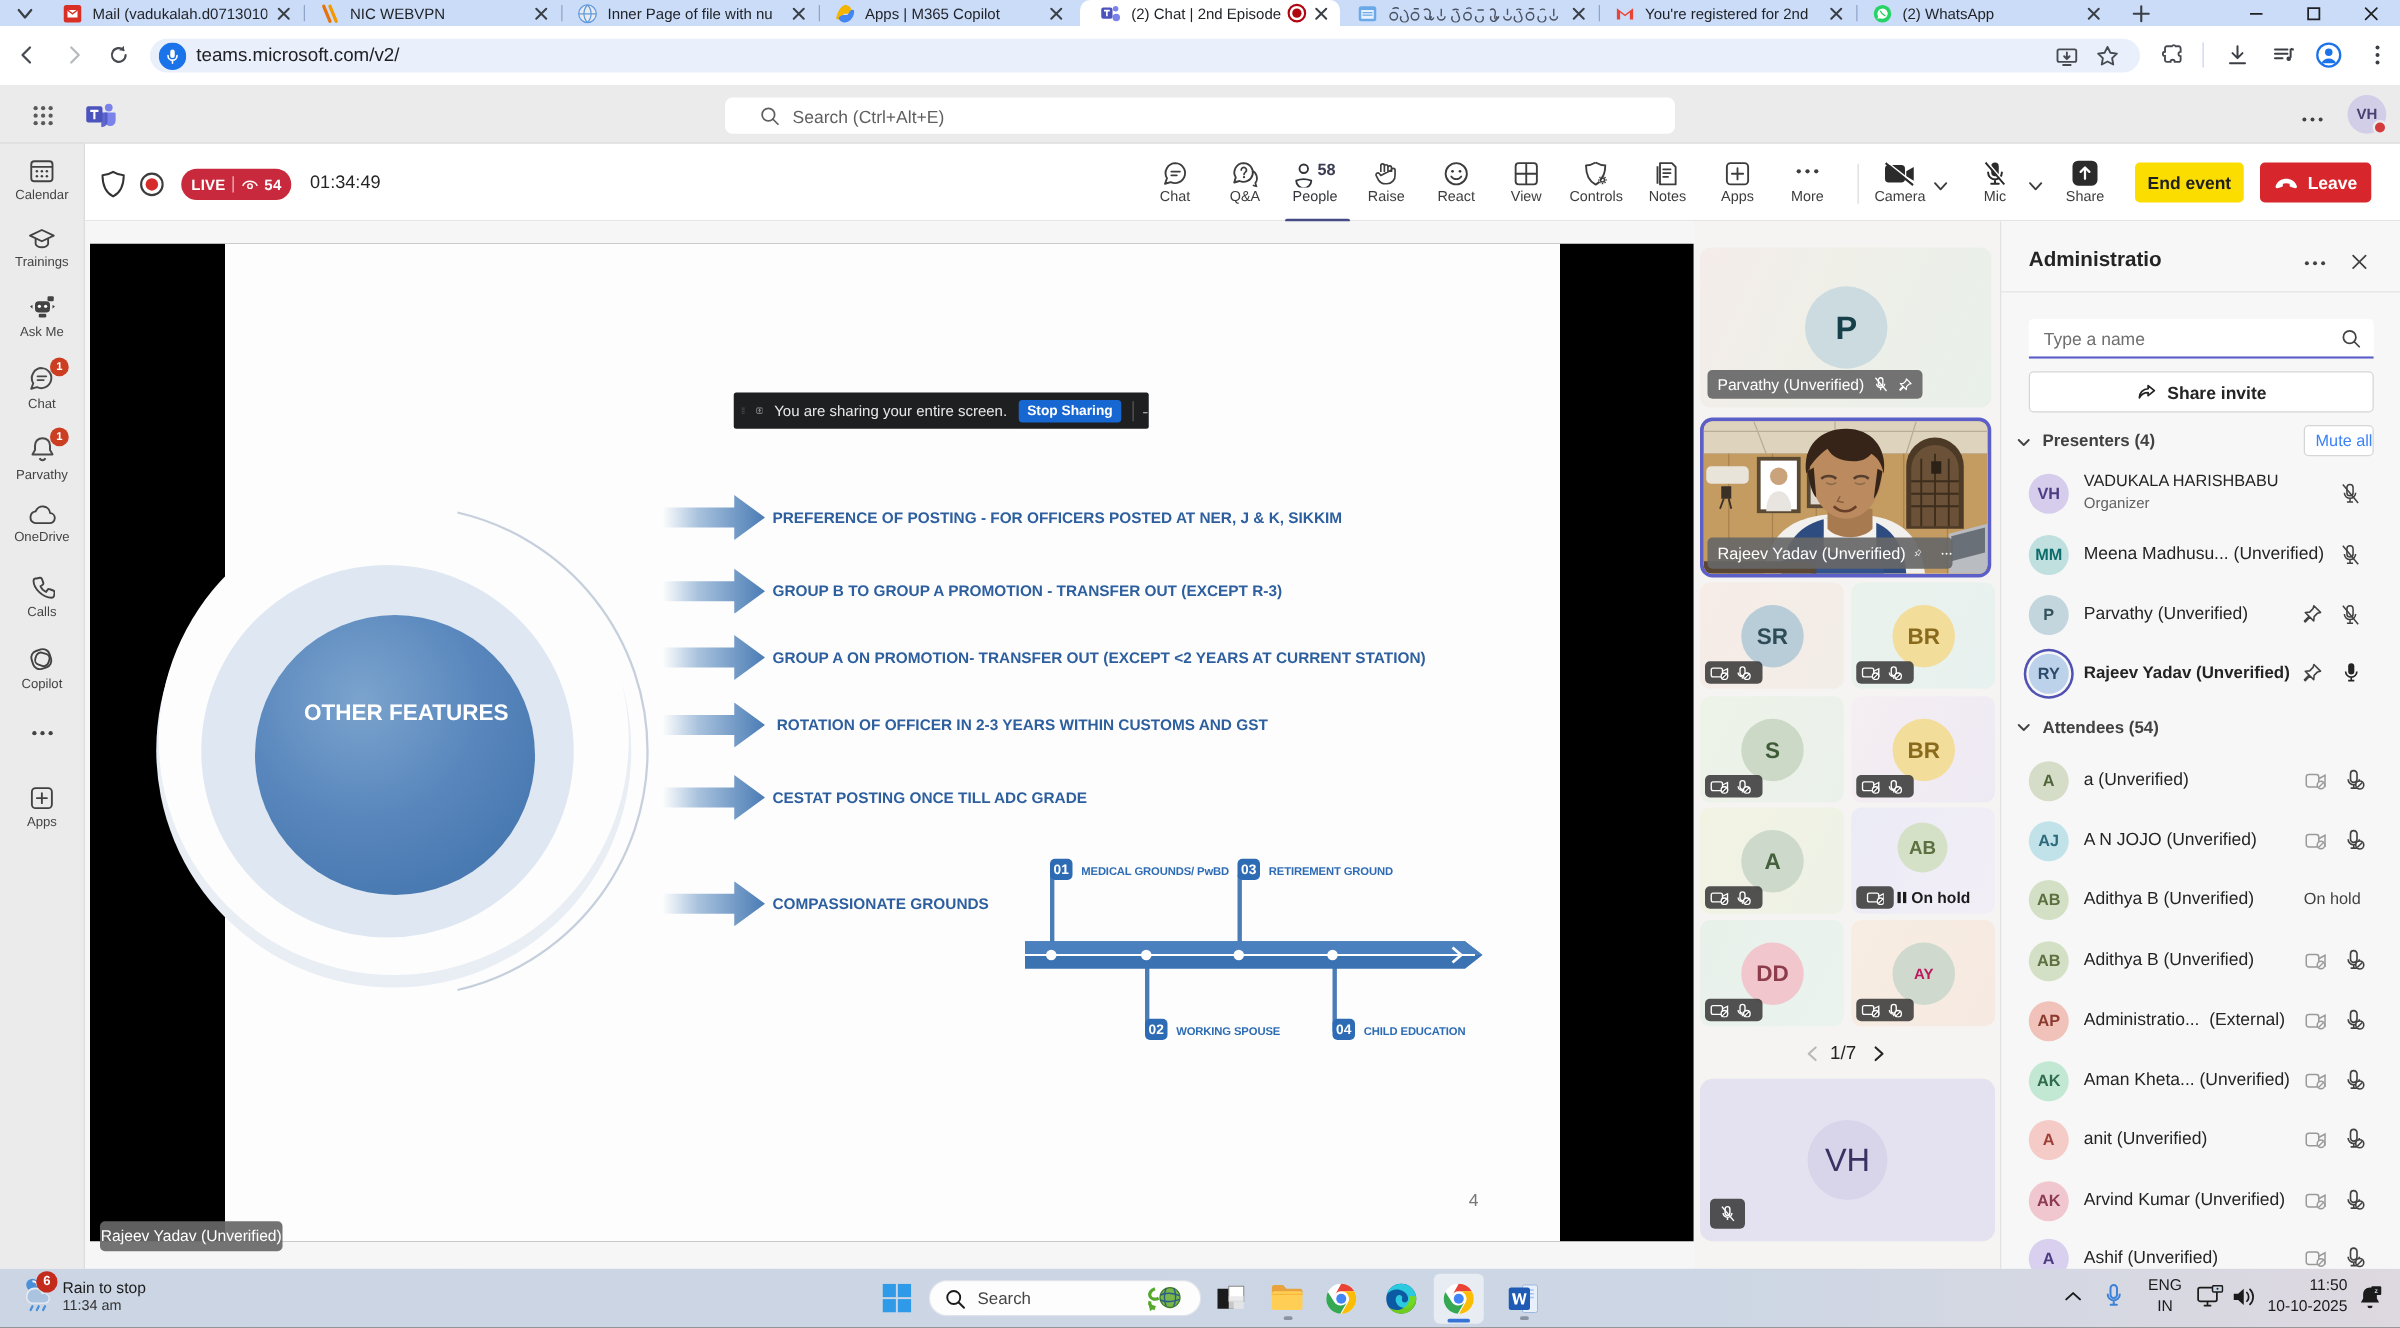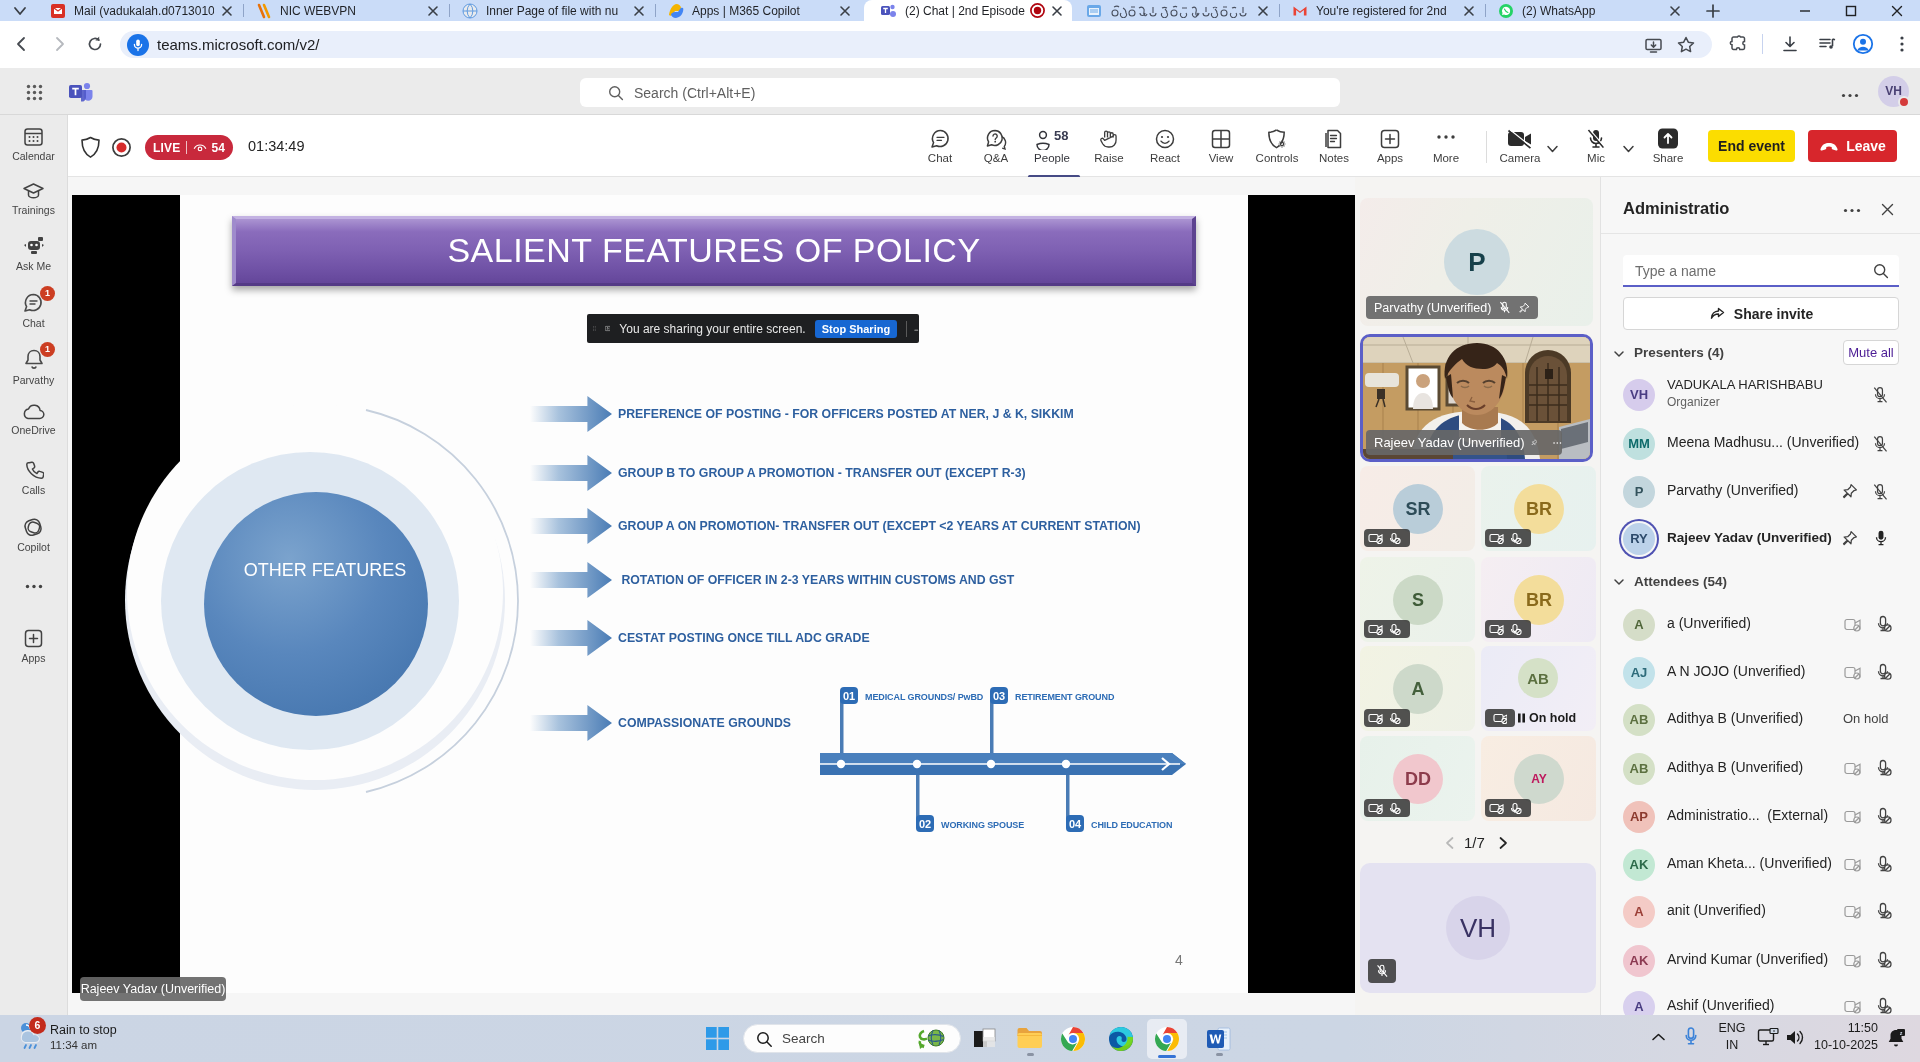--- a/index.html
+++ b/index.html
@@ -512,32 +512,29 @@
   <div id="leavebtn">
     <svg width="20" height="9" viewBox="0 0 20 9">
         <path d="M1.5 7C3 2.5 6.3 1 10 1s7 1.5 8.5 6c.3 1-.4 1.8-1.4 1.5l-3.3-.9c-.7-.2-1.1-.8-1.1-1.5V5a9.5 9.5 0 00-5.4 0v1.1c0 .7-.4 1.3-1.1 1.5l-3.3.9C1.9 8.8 1.2 8 1.5 7z" fill="#fff"></path>
       </svg>
     Leave
   </div>
 </div>
 <div id="stage" class="abs">
   <div id="blackbox"></div>
   <div id="slide">
-    <div id="banner">
-        <div>SALIENT FEATURES OF POLICY</div>
-      </div>
 
     <div class="abs" style="left:-55px;top:215px;width:380px;height:380px;border-radius:50%;background:#e9edf4"></div>
     <div class="abs" style="left:-53px;top:209px;width:376px;height:376px;border-radius:50%;background:#fdfdfd"></div>
     <svg class="abs" style="left:0;top:0" width="360" height="640" viewBox="0 0 360 640">
         <path d="M186 215 A196 196 0 0 1 186 597" fill="none" stroke="#c6d0dd" stroke-width="1.8"></path>
       </svg>
     <div class="abs" style="left:-19px;top:257px;width:298px;height:298px;border-radius:50%;background:#dfe8f2"></div>
     <div class="abs" style="left:24px;top:297px;width:224px;height:224px;border-radius:50%;background:radial-gradient(circle at 38% 30%,#7ba3cd 0%,#5987bd 45%,#4a7ab2 75%,#446fa6 100%)"></div>
-    <div class="abs" style="left:33px;top:365px;width:224px;text-align:center;color:#fff;font-weight:normal;font-size:18px">OTHER FEATURES</div>
+    <div class="abs" style="left:33px;top:365px;width:224px;text-align:center;color:#fff;font-weight:bold;font-size:18px">OTHER FEATURES</div>
 
     <div class="arrowrow" style="left:350px;top:201px">
         <div class="arr" style="background:linear-gradient(90deg,rgba(180,205,230,0) 0%,#a8c2dd 35%,#4a7cb5 100%);clip-path:polygon(0 28%,70% 28%,70% 0,100% 50%,70% 100%,70% 72%,0 72%)"></div>
         <div class="txt">PREFERENCE OF POSTING - FOR OFFICERS POSTED AT NER, J &amp; K, SIKKIM</div>
       </div>
     <div class="arrowrow" style="left:350px;top:260px">
         <div class="arr" style="background:linear-gradient(90deg,rgba(180,205,230,0) 0%,#a8c2dd 35%,#4a7cb5 100%);clip-path:polygon(0 28%,70% 28%,70% 0,100% 50%,70% 100%,70% 72%,0 72%)"></div>
         <div class="txt">GROUP B TO GROUP A PROMOTION - TRANSFER OUT (EXCEPT R-3)</div>
       </div>
     <div class="arrowrow" style="left:350px;top:313px">
@@ -872,21 +869,21 @@
     <svg width="17" height="16" viewBox="0 0 17 16">
         <path d="M9.5 2.5l5 4-5 4V8C6 8 3.8 9.5 2.5 12.2 2.6 8 5.5 5.2 9.5 5z" fill="none" stroke="#242424" stroke-width="1.4" stroke-linejoin="round"></path>
         <path d="M2.5 3.5h4M2.5 6.2h2" stroke="#242424" stroke-width="1.4" stroke-linecap="round" opacity="0"></path>
       </svg>
     Share invite
   </div>
   <svg class="abs" style="left:12px;top:172px" width="12" height="10" viewBox="0 0 12 10">
       <path d="M2 3l4 4 4-4" fill="none" stroke="#424242" stroke-width="1.5" stroke-linecap="round" stroke-linejoin="round"></path>
     </svg>
   <div class="abs" style="left:33px;top:168px;font-size:13.5px;font-weight:bold;color:#424242">Presenters (4)</div>
-  <div class="abs" style="left:242px;top:163px;width:56px;height:25px;background:#fff;border:1px solid #d6d6d6;border-radius:4px;font-size:13px;color:#4c1d95;text-align:center;line-height:24px">Mute all</div>
+  <div class="abs" style="left:242px;top:163px;width:56px;height:25px;background:#fff;border:1px solid #d6d6d6;border-radius:4px;font-size:13px;color:#3b82f6;text-align:right;line-height:24px">Mute all</div>
 
   <div class="prow" style="top:194px">
     <div class="av" style="background:#d6ccec;color:#4a3d82">VH</div>
     <div class="nm" style="top:6px;font-size:13px">VADUKALA HARISHBABU</div>
     <div class="nm" style="top:24px;font-size:12px;color:#616161">Organizer</div>
     <svg class="abs" style="left:270px;top:15px" width="18" height="18" viewBox="0 0 22 22">
         <path d="M11 2a3 3 0 013 3v5a3 3 0 01-6 0V5a3 3 0 013-3z" fill="none" stroke="#424242" stroke-width="1.5"></path>
         <path d="M5.5 10a5.5 5.5 0 0011 0M11 15.5V19M8 19h6" fill="none" stroke="#424242" stroke-width="1.5"></path>
         <path d="M4 2l15 18" stroke="#424242" stroke-width="1.5"></path>
       </svg>

